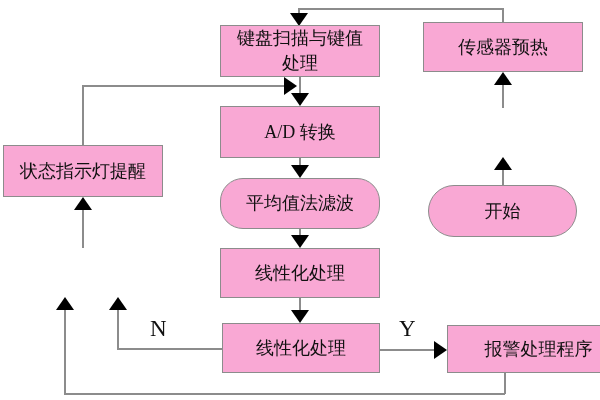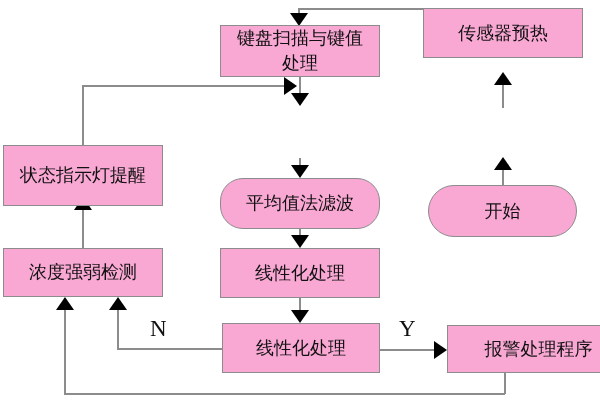--- a/index.html
+++ b/index.html
@@ -59,50 +59,50 @@
   <div class="ar down" style="left:291px;top:310px;"></div>
   <div class="ar right" style="left:434px;top:341px;"></div>
   <div class="ar up" style="left:109px;top:297px;"></div>
   <div class="ar up" style="left:56px;top:297px;"></div>
   <div class="ar up" style="left:74px;top:197px;"></div>
 
   <div class="box wrap6" style="left:220px;top:25px;width:160px;height:52px;">
     <span>键盘扫描与键值处理</span>
   </div>
 
+  <div class="box" style="left:220px;top:106px;width:160px;height:52px;">
+    <span>A/D 转换</span>
+  </div>
 
   <div class="box" style="left:220px;top:178px;width:160px;height:51px;border-radius:23px;">
     <span>平均值法滤波</span>
   </div>
 
   <div class="box" style="left:220px;top:248px;width:160px;height:50px;">
     <span>线性化处理</span>
   </div>
 
   <div class="box" style="left:222px;top:323px;width:158px;height:50px;">
     <span>线性化处理</span>
   </div>
 
   <div class="box" style="left:447px;top:325px;width:183px;height:48px;">
     <span>报警处理程序</span>
   </div>
 
-  <div class="box" style="left:423px;top:8px;width:160px;height:50px;">
+  <div class="box" style="left:423px;top:22px;width:160px;height:50px;">
     <span>传感器预热</span>
   </div>
 
 
   <div class="box stadium" style="left:428px;top:185px;width:149px;height:52px;align-items:center;">
     <span>开始</span>
   </div>
 
-  <div class="box wrap6" style="left:3px;top:145px;width:160px;height:61px;">
+  <div class="box wrap6" style="left:3px;top:145px;width:160px;height:52px;">
     <span>状态指示灯提醒</span>
   </div>
 
-  <div class="box" style="left:3px;top:248px;width:160px;height:49px;">
-    <span>浓度强弱检测</span>
-  </div>
 
   <div class="edge-label" style="left:150px;top:317px;">N</div>
   <div class="edge-label" style="left:399px;top:317px;">Y</div>
 
 </div>
 
 </body></html>

